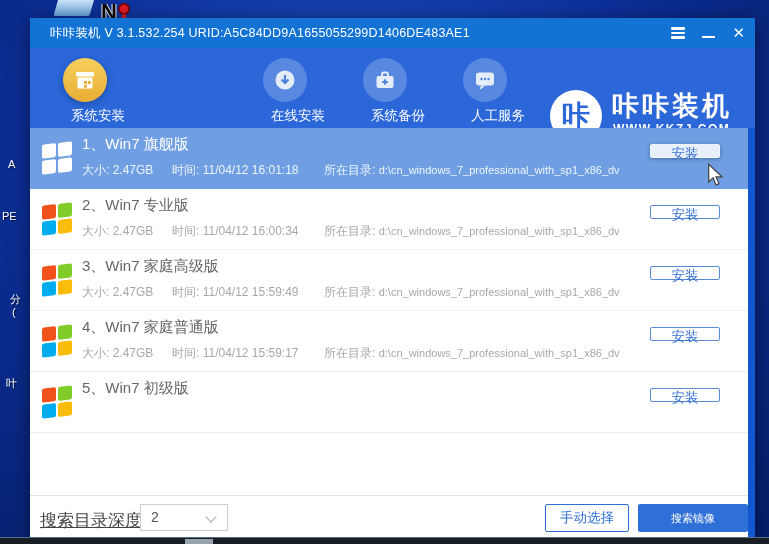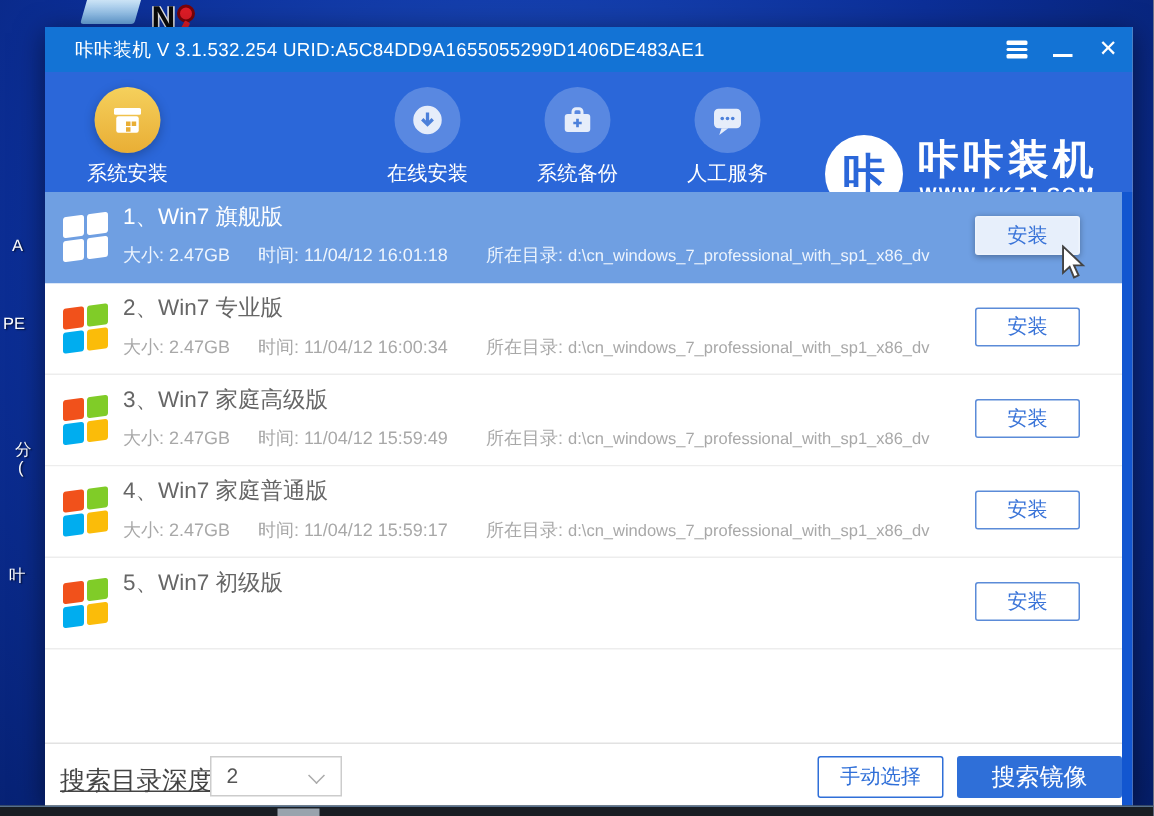--- a/index.html
+++ b/index.html
@@ -25,21 +25,21 @@
 
   .titlebar { position:absolute; top:0; left:0; right:0; height:30px; background:#1373d5;
     display:flex; align-items:center; }
   .titlebar .title { margin-left:20px; font-size:12.5px; color:#fff; letter-spacing:.2px; }
   .tb-icons { margin-left:auto; margin-right:10px; display:flex; gap:17px; align-items:center; }
   .menu-bars span { display:block; width:14px; height:2.4px; background:#fff; margin:2px 0; border-radius:1px; }
   .min-glyph { display:block; width:13px; height:2.4px; background:#fff; margin-top:8px; }
   .close-glyph { color:#fff; font-size:15px; font-weight:bold; line-height:15px; cursor:default; }
 
   .nav { position:absolute; top:30px; left:0; right:0; height:80px; background:#2b67d9; }
-  .nav-item { position:absolute; top:10px; width:80px; text-align:center; cursor:default; }
+  .nav-item { position:absolute; top:10px; width:80px; text-align:right; cursor:default; }
   .nav-circle { width:44px; height:44px; border-radius:50%; background:rgba(255,255,255,.22);
     margin:0 auto; display:flex; align-items:center; justify-content:center; }
   .nav-item.active .nav-circle { background:linear-gradient(#f5d05c,#e9ae35); box-shadow:0 2px 7px rgba(0,0,0,.25); }
   .nav-item .glyph { opacity:.85; }
   .nav-item.active .glyph { opacity:1; }
   .nav-label { margin-top:5px; color:#fff; font-size:13.5px; }
 
   .logo { position:absolute; top:40px; left:520px; width:200px; height:60px; color:#fff; }
   .logo-badge { position:absolute; left:0; top:2px; width:52px; height:52px; border-radius:50%;
     background:#fff; color:#2b67d9; font-size:28px; font-weight:bold; display:flex;
@@ -57,35 +57,35 @@
   .p3 { left:0;  top:16px; background:#00adef; }
   .p4 { left:16px; top:16px; background:#fbbc09; }
   .row.sel .pane { background:#fff; }
   .row-title { position:absolute; left:52px; top:7px; font-size:15px; color:#666;text-align:right; }
   .row.sel .row-title { color:#fff; }
   .row-meta { position:absolute; left:52px; top:34px; font-size:12px; color:#a8a8a8; white-space:nowrap; }
   .row.sel .row-meta { color:#edf4fd; }
   .m-size { display:inline-block; width:90px; }
   .m-time { display:inline-block; width:152px; }
   .dir-path { font-size:11px; }
-  .install-btn { position:absolute; right:28px; top:16px; width:70px; height:26px; background:#fff;
+  .install-btn { position:absolute; right:28px; top:16px; width:70px; height:14px; background:#fff;
     border:1px solid #5b8bd8; color:#3a74d8; font-size:13.5px; border-radius:2px; cursor:pointer; }
   .row.sel .install-btn { background:#e7effb; border-color:#eef4fc; box-shadow:0 1px 4px rgba(0,0,0,.3); }
 
   .footer { position:absolute; left:0; bottom:0; width:718px; height:43px; background:#fff;
     border-top:1px solid #e2e2e2; }
   .depth-label { position:absolute; left:10px; top:13px; font-size:17px; color:#444;text-decoration:underline; }
   .depth-select { position:absolute; left:110px; top:8px; width:88px; height:27px; border:1px solid #ccc;
     font-size:14px; color:#555; line-height:25px; padding-left:10px; background:#fff; cursor:default; }
   .chevron { position:absolute; right:12px; top:8px; width:8px; height:8px;
     border-left:1.6px solid #aaa; border-bottom:1.6px solid #aaa; transform:rotate(-45deg); }
   .manual-btn { position:absolute; left:515px; top:8px; width:84px; height:28px; background:#fff;
     border:1px solid #2f6fd8; color:#2f6fd8; font-size:13.5px; border-radius:2px; cursor:pointer; }
   .search-btn { position:absolute; left:608px; top:8px; width:110px; height:28px; background:#2f6fd8;
-    border:none; color:#fff; font-size:16px; border-radius:2px; cursor:pointer; }
+    border:none; color:#fff; font-size:11px; border-radius:2px; cursor:pointer; }
 
   .scrollbar { position:absolute; right:0; top:110px; width:7px; height:410px; background:#1256d0; }
 
   .cursor { position:absolute; left:706px; top:163px; z-index:50; }
 
   .taskbar { position:absolute; left:0; bottom:0; width:769px; height:7px; background:#191e24;
     border-top:1px solid #56708c; }
   .task-item { position:absolute; left:185px; top:1px; width:28px; height:6px; background:#99a3ad; }
 </style>
 </head>

